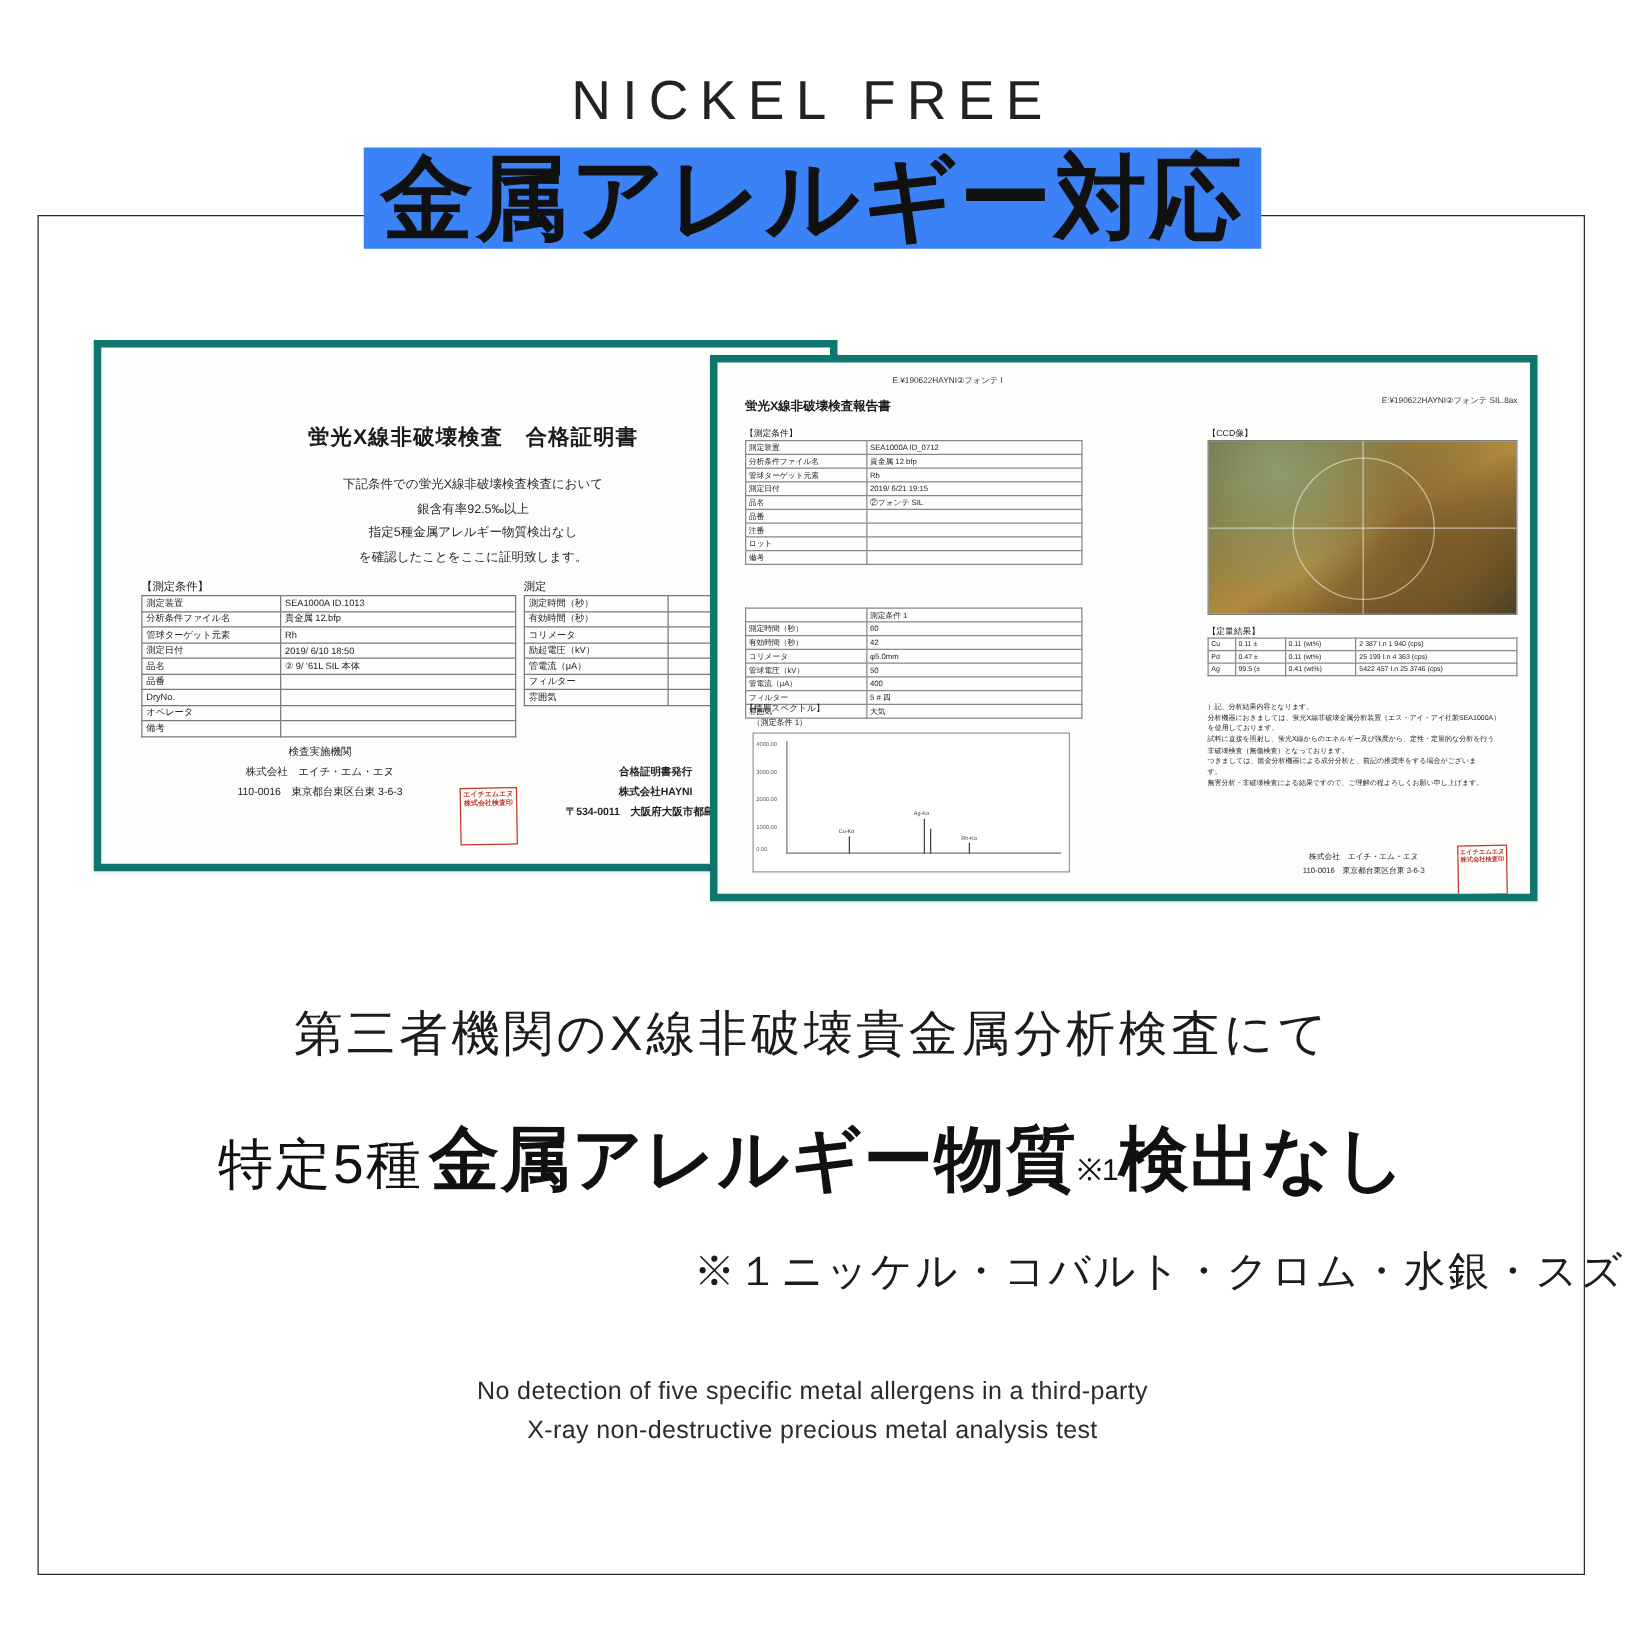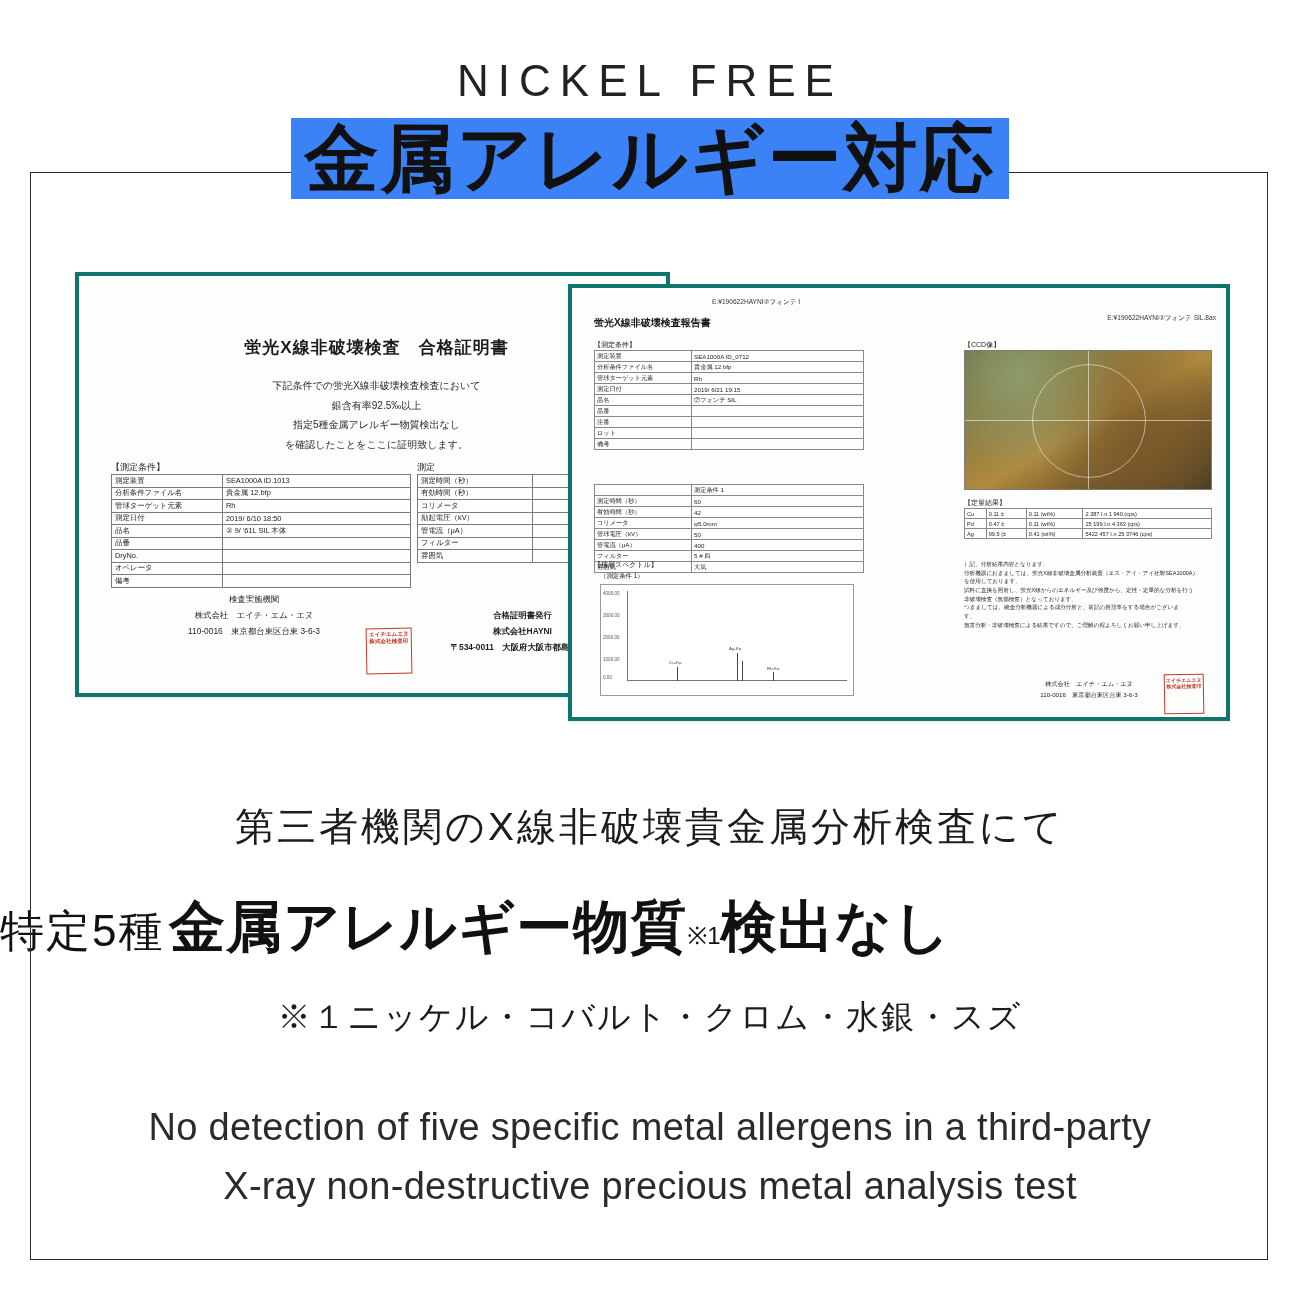--- a/index.html
+++ b/index.html
@@ -66,21 +66,21 @@
     left: 0;
     top: 236px;
     width: 1300px;
     height: 510px;
     z-index: 2;
   }
 
   .doc {
     position: absolute;
     background: #fdfdfb;
-    border: 4px solid #0f766e;
+    border: 6px solid #0f766e;
     box-shadow: 0 1px 3px rgba(0,0,0,0.10);
     box-sizing: border-box;
     overflow: hidden;
   }
   .doc-back {
     left: 75px;
     top: 36px;
     width: 595px;
     height: 425px;
   }
@@ -418,20 +418,21 @@
     text-align: center;
     font-size: 39px;
     letter-spacing: 3px;
     color: #1c1c1c;
   }
   .line-jp-2 {
     position: absolute;
     top: 890px;
     left: 0;
     width: 1300px;
+    text-align: center;
     white-space: nowrap;
     color: #111;
   }
   .line-jp-2 .small {
     font-size: 44px;
     letter-spacing: 2px;
     font-weight: 400;
   }
   .line-jp-2 .big {
     font-size: 56px;
@@ -441,32 +442,32 @@
   .line-jp-2 .mark {
     font-size: 24px;
     vertical-align: 2px;
     letter-spacing: 0;
   }
   .line-jp-3 {
     position: absolute;
     top: 995px;
     left: 0;
     width: 1300px;
-    text-align: center;
+    text-align: right;
     font-size: 33px;
     letter-spacing: 2px;
     color: #1c1c1c;
   }
   .line-en {
     position: absolute;
     top: 1098px;
     left: 0;
     width: 1300px;
     text-align: center;
-    font-size: 38px;
+    font-size: 20px;
     line-height: 1.55;
     letter-spacing: 0.3px;
     color: #2b2b2b;
   }
 </style>
 </head>
 <body>
 
 <div class="header-nickel">NICKEL FREE</div>
 <div class="header-jp-wrap">

